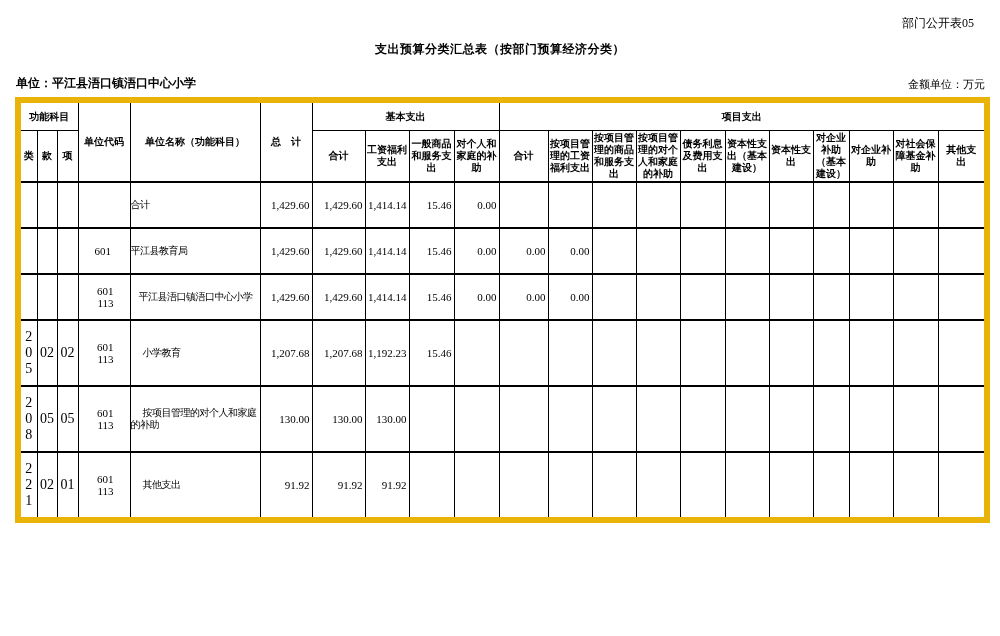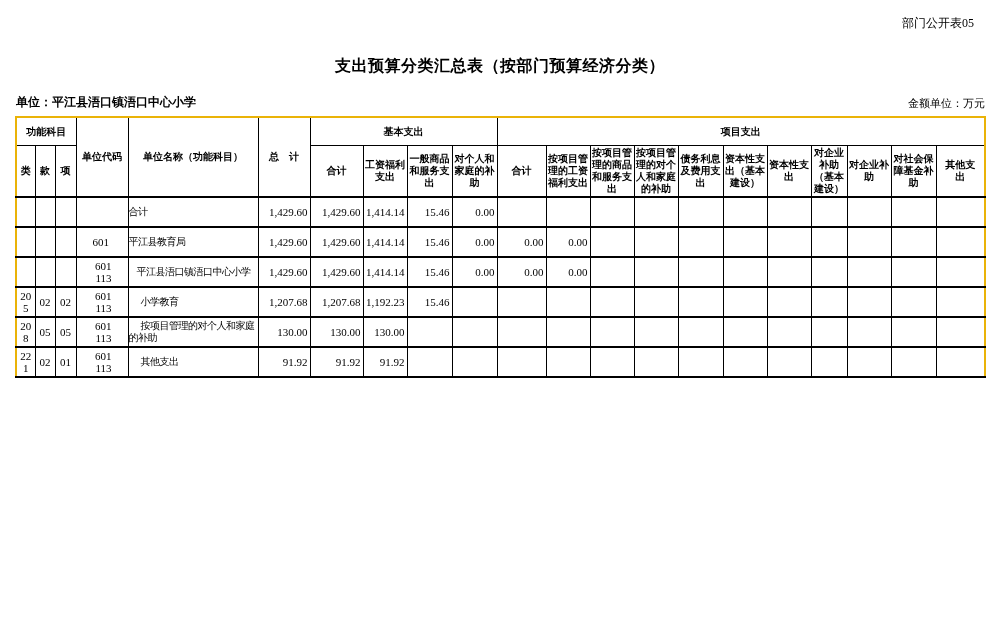--- a/index.html
+++ b/index.html
@@ -5,50 +5,50 @@
   html,body{margin:0;padding:0;}
   body{
     width:1000px;height:636px;background:#ffffff;color:#000000;
     font-family:"Liberation Serif","DejaVu Serif",serif;
     overflow:hidden;
   }
   .doc-label{
     text-align:right;padding:15px 26px 0 0;font-size:12px;
   }
   .title{
-    text-align:center;font-size:16px;font-weight:bold;margin:24px 0 0 0;
+    text-align:center;font-size:12px;font-weight:bold;margin:9px 0 0 0;
     letter-spacing:0.5px;
   }
   .meta{
     display:flex;justify-content:space-between;align-items:flex-end;
     margin:17px 15px 0 16px;
     gap:9px;
   }
   .unit-label{font-size:12px;font-weight:bold;}
   .amount-label{font-size:11px;}
   table.budget{
     border-collapse:collapse;table-layout:fixed;width:970px;
-    margin:5px 0 0 15px;border:2px solid #eab308;
+    margin:5px 0 0 15px;border:6px solid #eab308;
   }
   th,td{
     border:1px solid #000;overflow:hidden;vertical-align:middle;
     word-break:break-all;
   }
   thead th{
     font-weight:bold;font-size:10px;line-height:12px;padding:1px;
     text-align:center;
   }
   thead tr.h1 th{height:25px;}
   thead tr.h2 th{height:46px;}
   thead th.pad-wrap{padding:1px 7px;text-align:center;}
   tbody td{
     height:28px;font-size:10px;
     border-top-width:2px;border-bottom-width:2px;
   }
-  td.c{text-align:center;font-size:11px;padding:0 1px;}
+  td.c{text-align:center;font-size:14px;padding:8px 1px;}
   td.code{font-size:11px;padding:0 16px;}
   td.code-left{text-align:left;}
   td.code-right{text-align:right;}
   td.name{
     text-align:left;padding:0;line-height:12px;letter-spacing:-0.5px;
   }
   td.name.i1{text-indent:8px;}
   td.name.i2{text-indent:12px;}
   td.num{text-align:right;font-size:11px;padding:0 2px;}
 </style>

